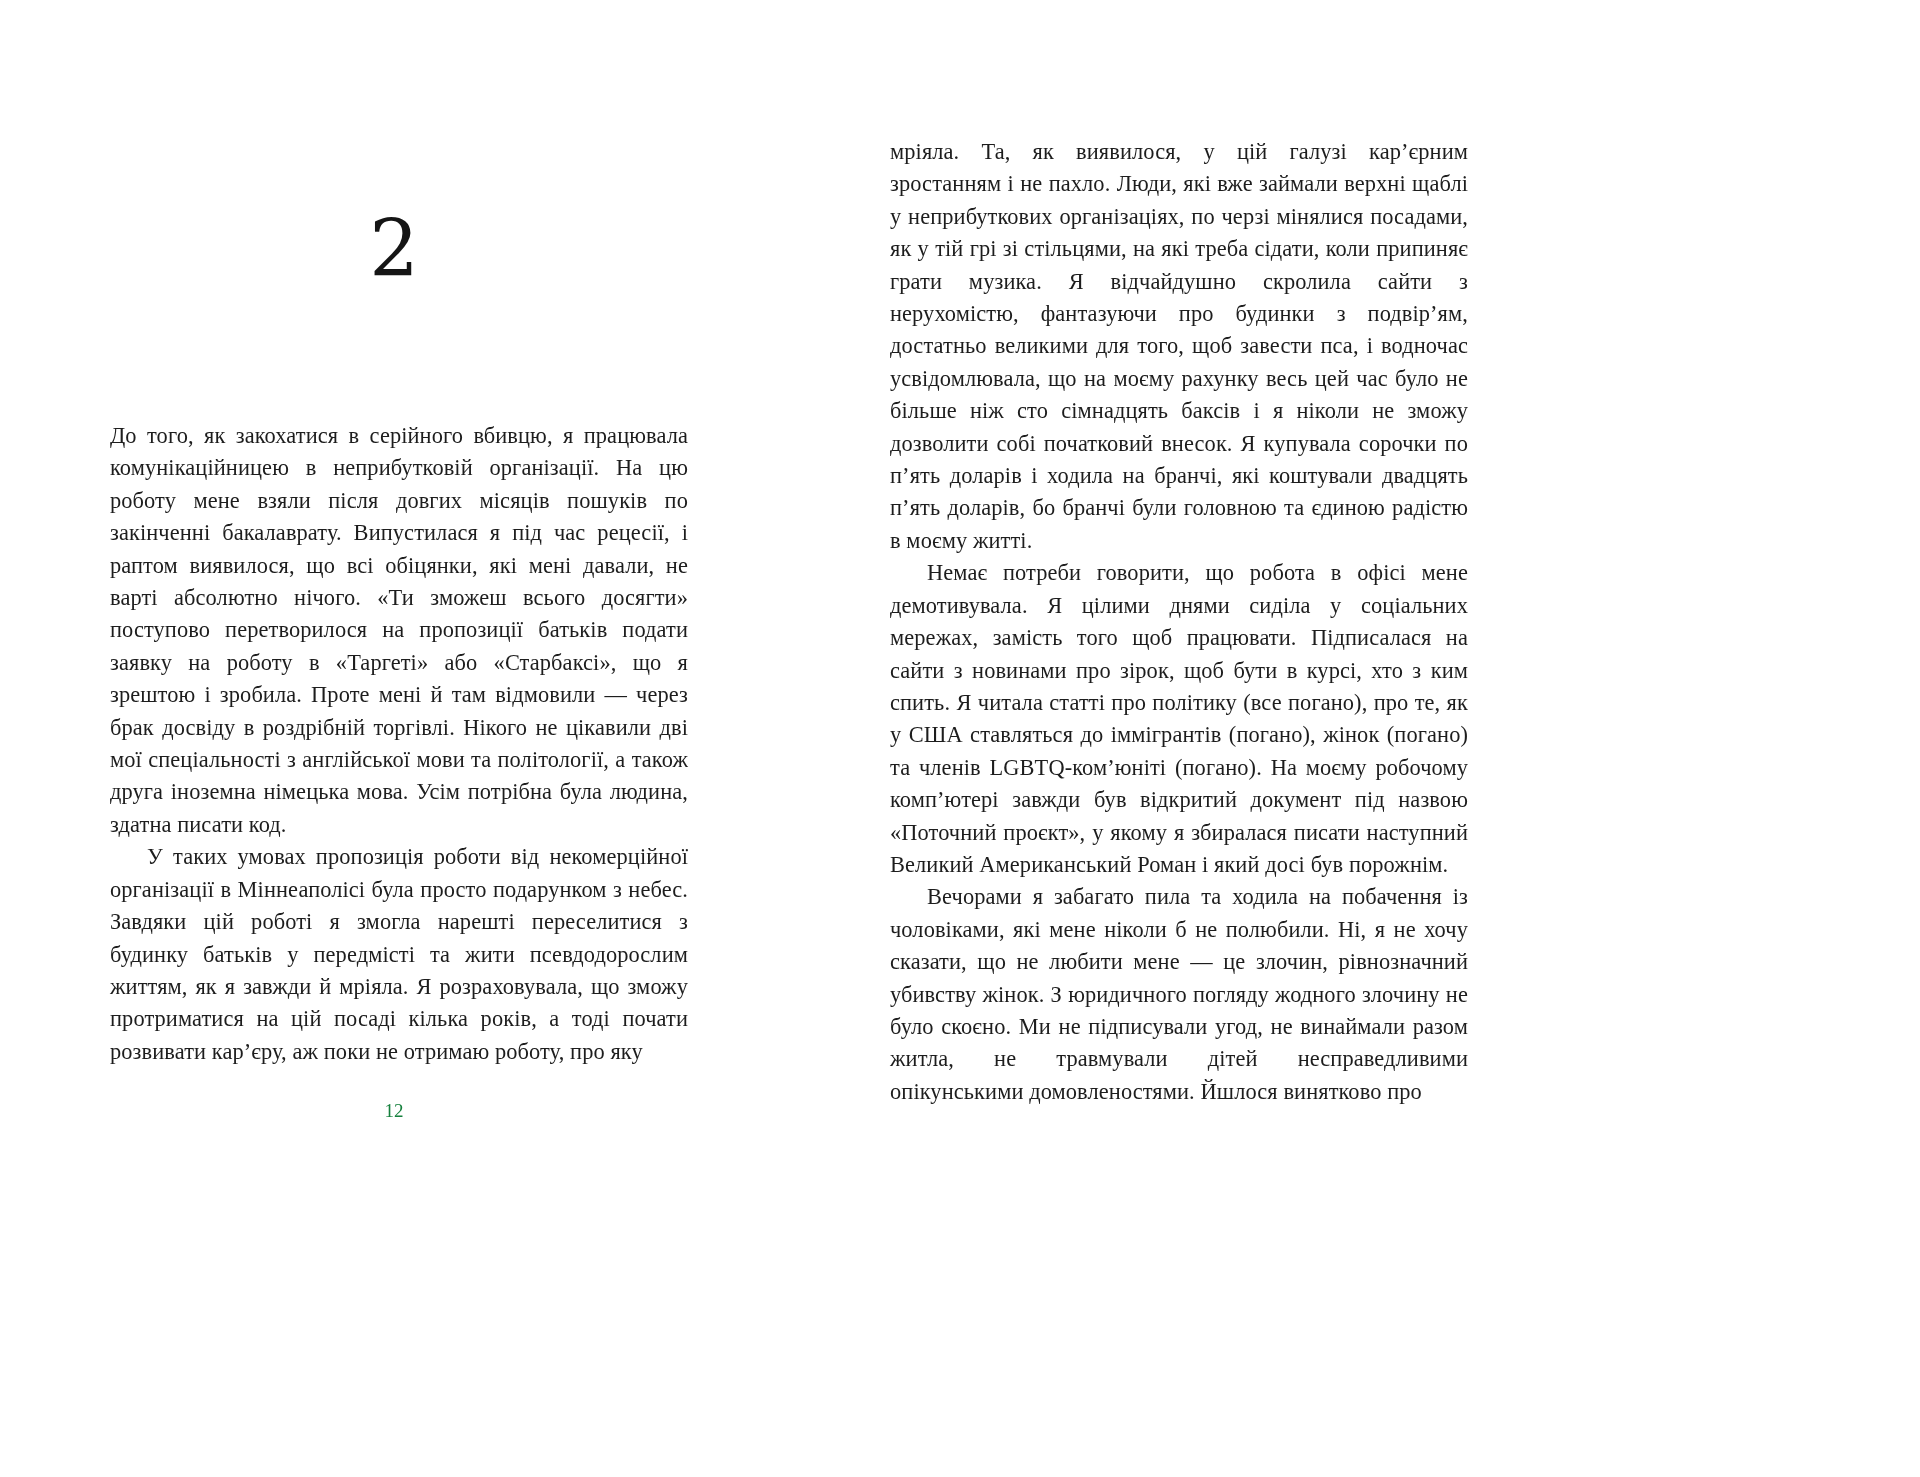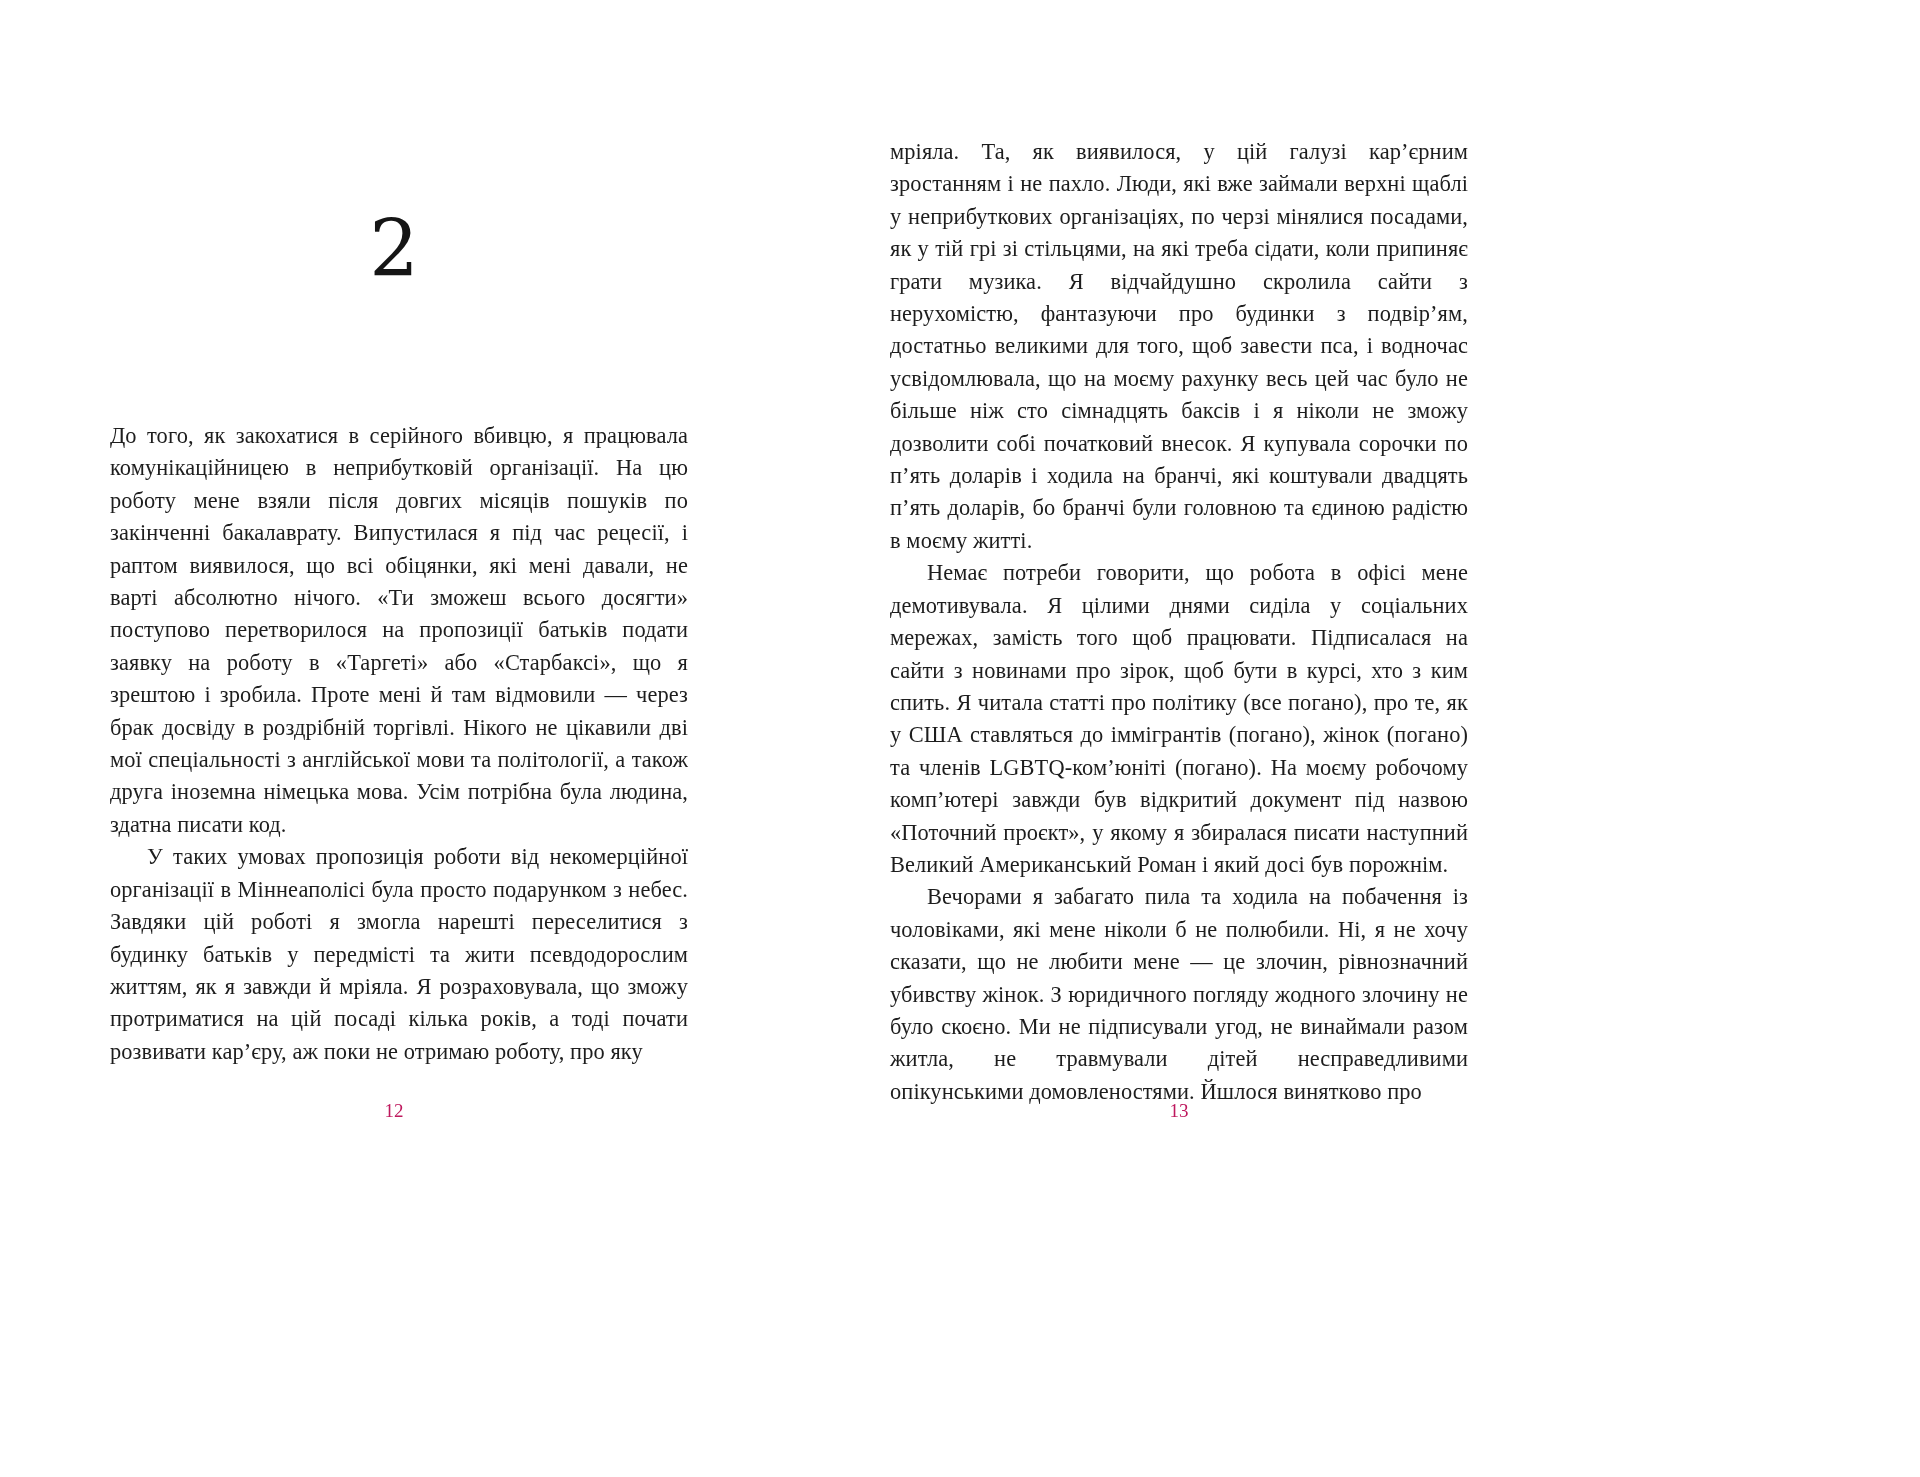--- a/index.html
+++ b/index.html
@@ -52,21 +52,21 @@
     letter-spacing: 0.1px;
   }
   .para.indent { text-indent: 37px; }
 
   .page-number {
     position: absolute;
     top: 1100px;
     width: 578px;
     text-align: center;
     font-size: 19px;
-    color: #be185d;
+    color: #15803d;
   }
   .page.left  .page-number { left: 105px; }
   .page.right .page-number { left: -70px; }
 </style>
 </head>
 <body>
 
 <div class="spread">
 
   <div class="page left">
@@ -80,16 +80,15 @@
     <div class="page-number">12</div>
   </div>
 
   <div class="page right">
     <div class="text-block">
       <p class="para">мріяла. Та, як виявилося, у цій галузі кар’єрним зростанням і не пахло. Люди, які вже займали верхні щаблі у неприбуткових організаціях, по черзі мінялися посадами, як у тій грі зі стільцями, на які треба сідати, коли припиняє грати музика. Я відчайдушно скролила сайти з нерухомістю, фантазуючи про будинки з подвір’ям, достатньо великими для того, щоб завести пса, і водночас усвідомлювала, що на моєму рахунку весь цей час було не більше ніж сто сімнадцять баксів і я ніколи не зможу дозволити собі початковий внесок. Я купувала сорочки по п’ять доларів і ходила на бранчі, які коштували двадцять п’ять доларів, бо бранчі були головною та єдиною радістю в моєму житті.</p>
       <p class="para indent">Немає потреби говорити, що робота в офісі мене демотивувала. Я цілими днями сиділа у соціальних мережах, замість того щоб працювати. Підписалася на сайти з новинами про зірок, щоб бути в курсі, хто з ким спить. Я читала статті про політику (все погано), про те, як у США ставляться до іммігрантів (погано), жінок (погано) та членів LGBTQ-ком’юніті (погано). На моєму робочому комп’ютері завжди був відкритий документ під назвою «Поточний проєкт», у якому я збиралася писати наступний Великий Американський Роман і який досі був порожнім.</p>
       <p class="para indent">Вечорами я забагато пила та ходила на побачення із чоловіками, які мене ніколи б не полюбили. Ні, я не хочу сказати, що не любити мене — це злочин, рівнозначний убивству жінок. З юридичного погляду жодного злочину не було скоєно. Ми не підписували угод, не винаймали разом житла, не травмували дітей несправедливими опікунськими домовленостями. Йшлося винятково про</p>
     </div>
 
-    <div class="page-number">13</div>
   </div>
 
 </div>
 
 </body></html>

